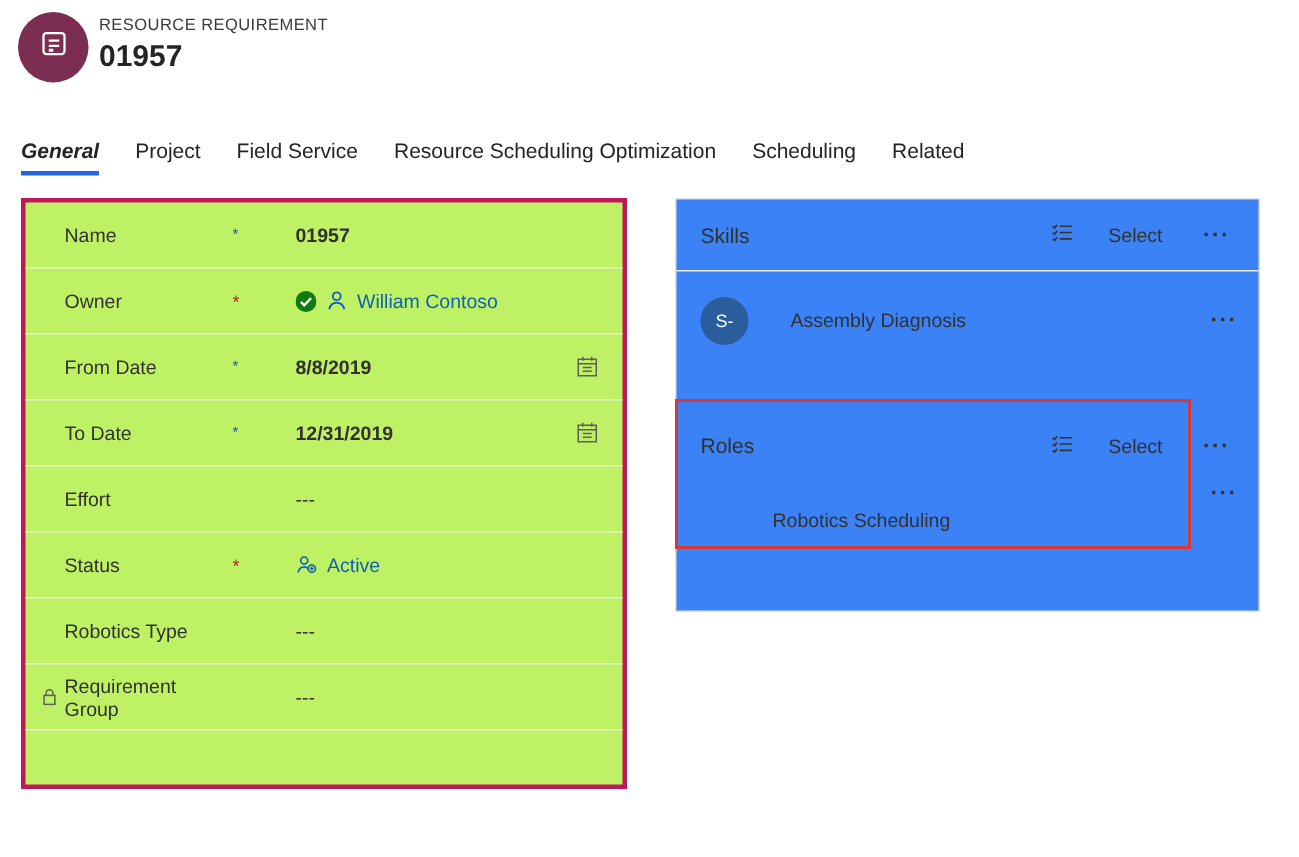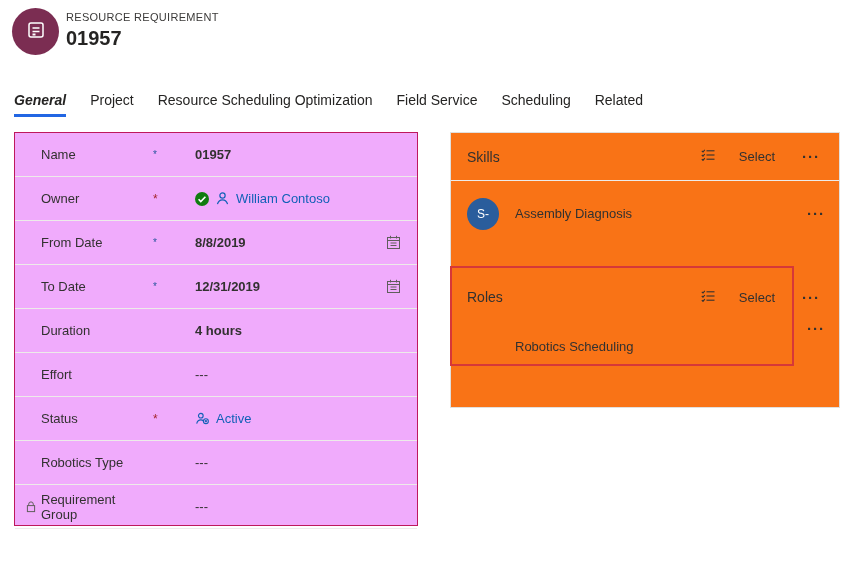--- a/index.html
+++ b/index.html
@@ -12,49 +12,49 @@
   .entity-label { position:absolute; left:66px; top:11px; font-size:11px; color:#3b3a39; letter-spacing:.3px; }
   .record-id { position:absolute; left:66px; top:27px; font-size:20px; font-weight:700; color:#252423; }
 
   
   .tabs { position:absolute; left:14px; top:92px; display:flex; gap:24px; font-size:14px; color:#252423; }
   .tab { padding-bottom:6px; border-bottom:3px solid transparent; cursor:pointer; white-space:nowrap; }
   .tab.active { font-weight:700; border-bottom-color:#2266e3;font-style:italic; }
 
   
   .form-card { position:absolute; left:14px; top:132px; width:404px; height:394px;
-               border:1px solid #be185d; background:#f0abfc; }
+               border:3px solid #be185d; background:#bef264; }
   .frow { position:relative; height:44px; display:flex; align-items:center;
           padding:0 16px 0 26px; border-bottom:1px solid #edebe9; }
   .flabel { width:110px; flex-shrink:0; font-size:13px; color:#323130; }
   .fmark { width:44px; flex-shrink:0; font-size:12px; padding-left:2px; }
   .fmark.red { color:#a4262c; }
   .fmark.blue { color:#29569e; font-size:10px; }
   .fvalue { font-size:13px; color:#323130; font-weight:700; }
   .fvalue.dim { font-weight:400; }
   .link { font-size:13px; color:#1160b7; text-decoration:none; cursor:pointer; }
   .cal-btn { margin-left:auto; display:flex; align-items:center; cursor:pointer; background:none; border:none; }
   .vicon { display:inline-flex; align-items:center; margin-right:6px; }
   .lock { position:absolute; left:11px; top:50%; transform:translateY(-50%); display:flex; }
 
   
   .right-card { position:absolute; left:450px; top:132px; width:390px; height:276px;
-                border:1px solid #e1dfdd; background:#f97316; }
+                border:1px solid #e1dfdd; background:#3b82f6; }
   .sec-header { height:48px; display:flex; align-items:center; padding:0 14px 0 16px; }
   .sec-header.bordered { border-bottom:1px solid #edebe9; }
   .roles-sec .sec-header { height:34px; }
   .sec-title { font-size:14px; color:#323130; }
   .sel-btn { margin-left:auto; display:flex; align-items:flex-start; gap:24px; font-size:13px;
              color:#323130; background:none; border:none; cursor:pointer; }
   .more-btn { margin-left:22px; width:28px; text-align:center; font-size:15px; font-weight:700;
               letter-spacing:1px; color:#323130; background:none; border:none; cursor:pointer; }
   .skill-row { height:65px; display:flex; align-items:center; padding:0 14px 0 16px; }
   .skill-avatar { width:32px; height:32px; border-radius:50%; background:#2a5d9c; color:#fff;
                   font-size:12px; display:flex; align-items:center; justify-content:center; flex-shrink:0; }
-  .item-name { margin-left:16px; font-size:13px; color:#323130; }
+  .item-name { margin-left:28px; font-size:13px; color:#323130; }
   .row-more { margin-left:auto; font-size:15px; font-weight:700; letter-spacing:1px; color:#323130;
               background:none; border:none; cursor:pointer; }
   .roles-sec { margin-top:34px; }
   .roles-row { height:64px; display:flex; align-items:center; padding:0 14px 0 64px; }
   .roles-row .row-more { align-self:flex-start; margin-top:6px; }
 
   
   .red-box { position:absolute; left:450px; top:266px; width:344px; height:100px;
              border:2px solid #d63838; pointer-events:none; z-index:5; }
 </style>
@@ -71,22 +71,22 @@
         <rect x="7.5" y="14.5" width="3" height="2" fill="#ffffff" stroke="none"></rect>
       </svg>
     </span>
   </div>
   <div class="entity-label">RESOURCE REQUIREMENT</div>
   <div class="record-id">01957</div>
 
   <div class="tabs">
     <div class="tab active">General</div>
     <div class="tab">Project</div>
+    <div class="tab">Field Service</div>
     <div class="tab">Resource Scheduling Optimization</div>
-    <div class="tab">Field Service</div>
     <div class="tab">Scheduling</div>
     <div class="tab">Related</div>
   </div>
 
   <div class="form-card">
 
     <div class="frow">
       <span class="flabel">Name</span>
       <span class="fmark blue">*</span>
       <span class="fvalue">01957</span>
@@ -135,25 +135,20 @@
           <rect x="1.5" y="2.5" width="12" height="11"></rect>
             <line x1="1.5" y1="5.5" x2="13.5" y2="5.5"></line>
           <line x1="4.5" y1="0.8" x2="4.5" y2="3.5"></line>
             <line x1="10.5" y1="0.8" x2="10.5" y2="3.5"></line>
           <line x1="4.5" y1="8" x2="10.5" y2="8"></line>
             <line x1="4.5" y1="10.5" x2="10.5" y2="10.5"></line>
         </svg>
       </button>
     </div>
 
-    <div class="frow">
-      <span class="flabel">Duration</span>
-      <span class="fmark"></span>
-      <span class="fvalue">4 hours</span>
-    </div>
 
     <div class="frow">
       <span class="flabel">Effort</span>
       <span class="fmark"></span>
       <span class="fvalue dim">---</span>
     </div>
 
     <div class="frow">
       <span class="flabel">Status</span>
       <span class="fmark red">*</span>

